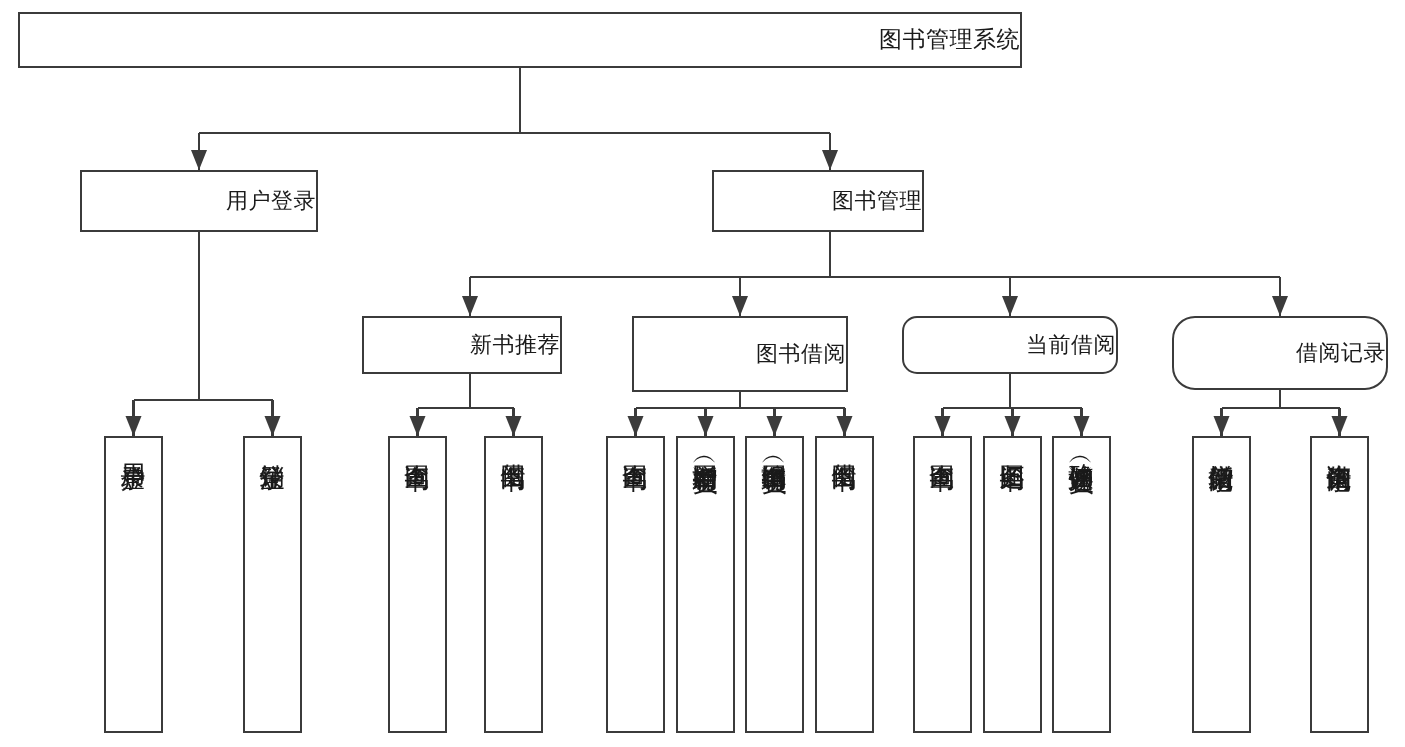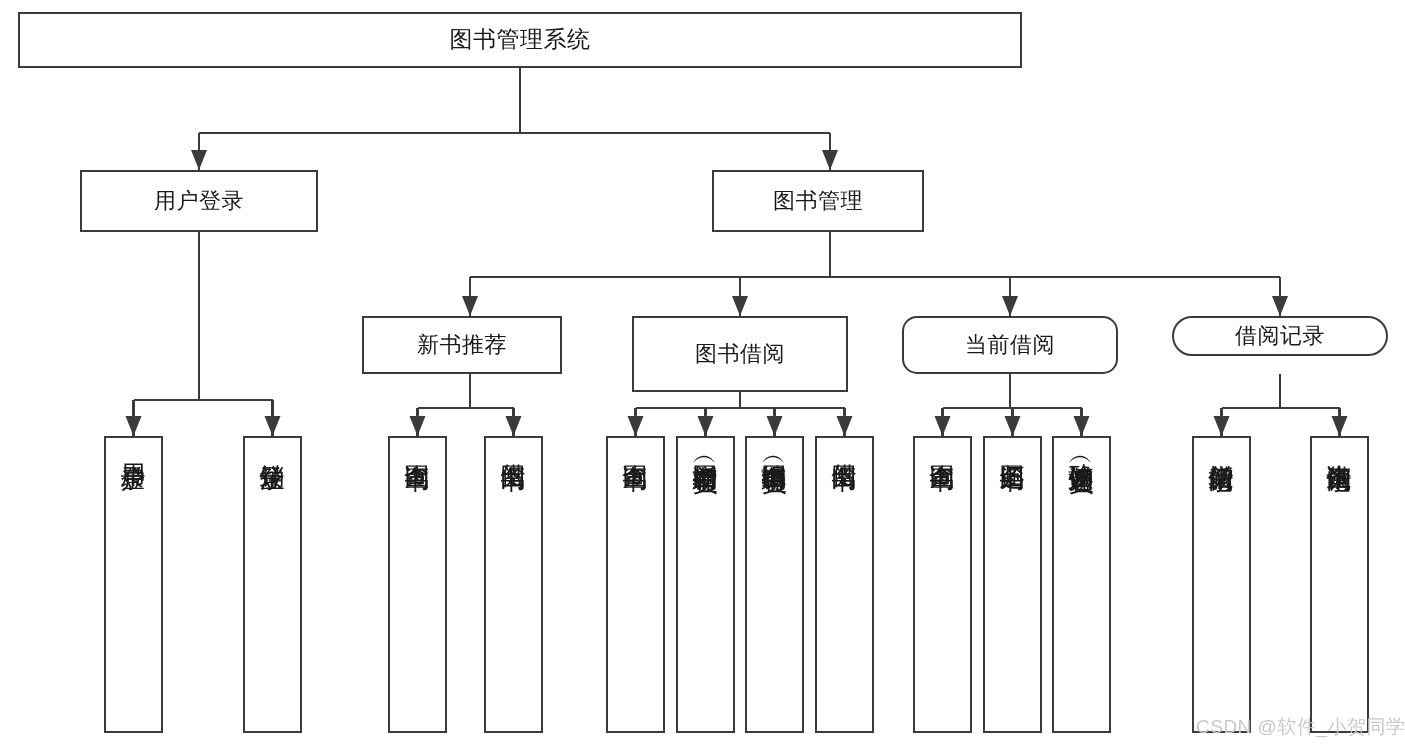--- a/index.html
+++ b/index.html
@@ -25,21 +25,21 @@
     height: 747px;
     pointer-events: none;
   }
   .node {
     position: absolute;
     box-sizing: border-box;
     border: 2px solid #3b3b3b;
     background: #ffffff;
     display: flex;
     align-items: center;
-    justify-content: center;
+    justify-content: flex-end;
     color: #1a1a1a;
   }
   .node .label {
     text-align: center;
     line-height: 1.12;
     letter-spacing: 0.5px;
   }
   .node.horizontal .label {
     writing-mode: horizontal-tb;
     font-size: 22px;
@@ -137,21 +137,21 @@
       </div>
       <div class="node horizontal" style="left: 362px; top: 316px; width: 200px; height: 58px;">
         <span class="label">新书推荐</span>
       </div>
       <div class="node horizontal" style="left: 632px; top: 316px; width: 216px; height: 76px;">
         <span class="label">图书借阅</span>
       </div>
       <div class="node horizontal" style="left: 902px; top: 316px; width: 216px; height: 58px; border-radius: 15px;">
         <span class="label">当前借阅</span>
       </div>
-      <div class="node horizontal" style="left: 1172px; top: 316px; width: 216px; height: 40px; border-radius: 23px;">
+      <div class="node horizontal" style="left: 1172px; top: 316px; width: 216px; height: 74px; border-radius: 23px;">
         <span class="label">借阅记录</span>
       </div>
       <div class="node vertical" style="left: 104px; top: 436px; width: 59px; height: 297px;">
         <span class="label">用户登录</span>
       </div>
       <div class="node vertical" style="left: 243px; top: 436px; width: 59px; height: 297px;">
         <span class="label">注销登录</span>
       </div>
       <div class="node vertical" style="left: 388px; top: 436px; width: 59px; height: 297px;">
         <span class="label">查询图书</span>
@@ -180,14 +180,13 @@
       <div class="node vertical" style="left: 1052px; top: 436px; width: 59px; height: 297px;">
         <span class="label">确认归还（管理员）</span>
       </div>
       <div class="node vertical" style="left: 1192px; top: 436px; width: 59px; height: 297px;">
         <span class="label">新增借阅记录</span>
       </div>
       <div class="node vertical" style="left: 1310px; top: 436px; width: 59px; height: 297px;">
         <span class="label">查询借阅记录</span>
       </div>
     </div>
-  <div class="watermark" style="left:1196px; top:714px;">CSDN @软件_小贺同学</div>
 </div>
 
 </body></html>

